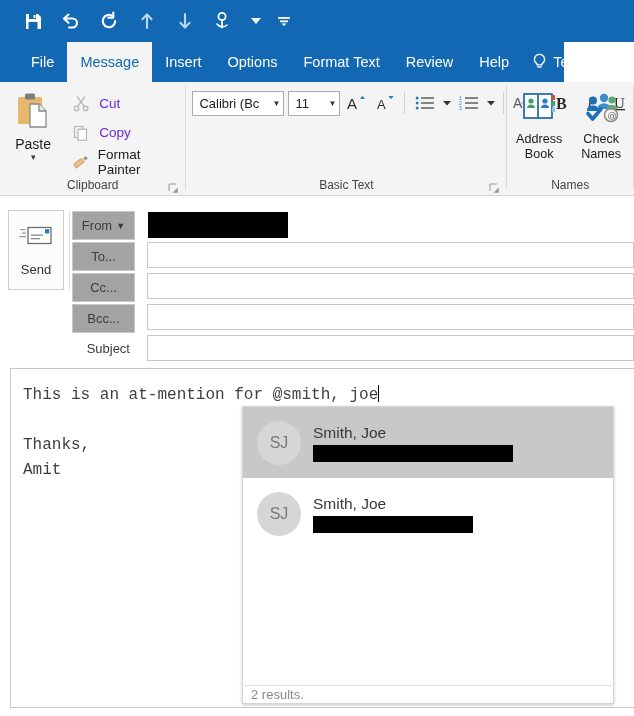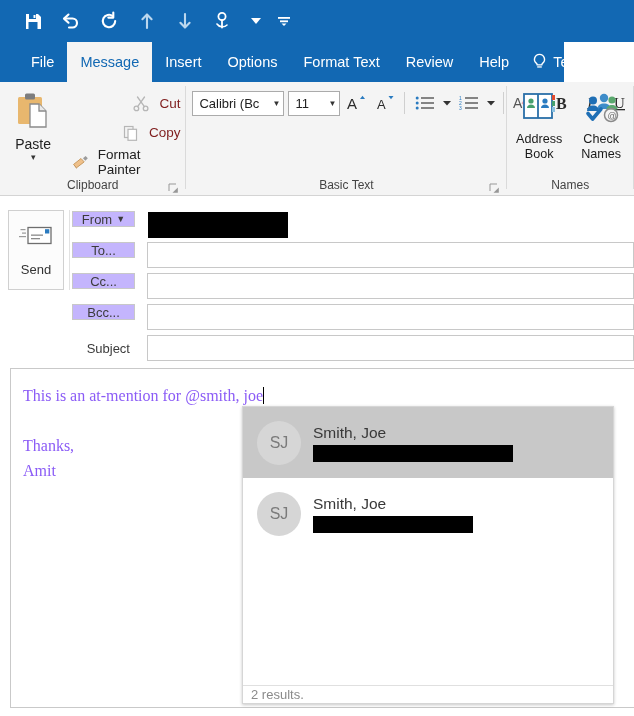--- a/index.html
+++ b/index.html
@@ -64,21 +64,21 @@
     width: 58px; display: flex; flex-direction: column; align-items: center;
     padding-top: 4px; cursor: pointer; margin-left: 6px;
   }
   .paste-label { font-size: 14px; color: #222; margin-top: 0; }
   .paste-caret { margin-top: 2px; }
   .clip-list { display: flex; flex-direction: column; gap: 4px; padding-top: 5px; margin-left: 6px;}
   .clip-item {
     display: flex; align-items: center; gap: 8px; height: 25px;
     padding: 0 5px; font-size: 13.5px; color: #212121; cursor: pointer;
   }
-  .clip-item.disabled { color: #7f1d1d; cursor: default; justify-content: flex-end; }
+  .clip-item.disabled { color: #6d28d9; cursor: default; }
   .clip-ico { width: 20px; height: 20px; display:flex; align-items:center; justify-content:center; }
 
   
   .bt-group { width: 320px; }
   .bt-rows { display: flex; flex-direction: row; gap: 5px; padding-top: 4px; width:100%; }
   .bt-row { display: flex; align-items: center; gap: 2px; padding-left: 6px; }
   .combo {
     height: 25px; border: 1px solid #ABABAB; background: #fff;
     display: flex; align-items: center; font-size: 13px; color: #222;
     padding: 0 3px 0 6px; cursor: pointer;
@@ -115,21 +115,21 @@
     position: absolute; left: 8px; top: 14px; width: 56px; height: 80px;
     border: 1px solid #D0D0D0; background: #FCFCFC;
     display: flex; flex-direction: column; align-items: center;
     justify-content: center; cursor: pointer;
   }
   .send-label { font-size: 13px; color: #333; margin-top: 10px; }
   .hdr-divider { position: absolute; left: 69px; top: 14px; width: 1px; height: 80px; background: #E2E2E2; }
 
   .field-row { position: absolute; left: 72px; display: flex; align-items: center; }
   .fbtn {
-    width: 63px; height: 16px; border: 1px solid #C8C8C8; background: #c4b5fd;
+    width: 63px; height: 29px; border: 1px solid #C8C8C8; background: #a3a3a3;
     font-size: 13px; color: #3B3B3B; display: flex; align-items: center;
     justify-content: center; gap: 4px; cursor: pointer;
   }
   .flabel {
     width: 63px; height: 26px; font-size: 13px; color: #3B3B3B;
     display: flex; align-items: center; justify-content: flex-end;
     padding-right: 5px;
   }
   .finput {
     position: absolute; left: 147px; height: 26px; width: 487px;
@@ -137,22 +137,22 @@
   }
   .redact { position: absolute; background: #000; }
 
   
   .bodyzone {
     position: absolute; left: 10px; top: 368px; width: 624px; height: 340px;
     border: 1px solid #C9C9C9; border-right: none; background: #fff;
     overflow: hidden;
   }
   .body-text {
-    padding: 14px 0 0 12px; font-size: 16px; color: #8b5cf6; line-height: 25px;
-    font-family: Liberation Serif, serif;
+    padding: 14px 0 0 12px; font-size: 16px; color: #404040; line-height: 25px;
+    font-family: Liberation Mono, monospace;
   }
   .caret-bar {
     display: inline-block; width: 1px; height: 17px; background: #000;
     vertical-align: -3px;
   }
   .blank-line { height: 25px; }
 
   
   .ac-popup {
     position: absolute; left: 242px; top: 406px; width: 372px; height: 298px;

